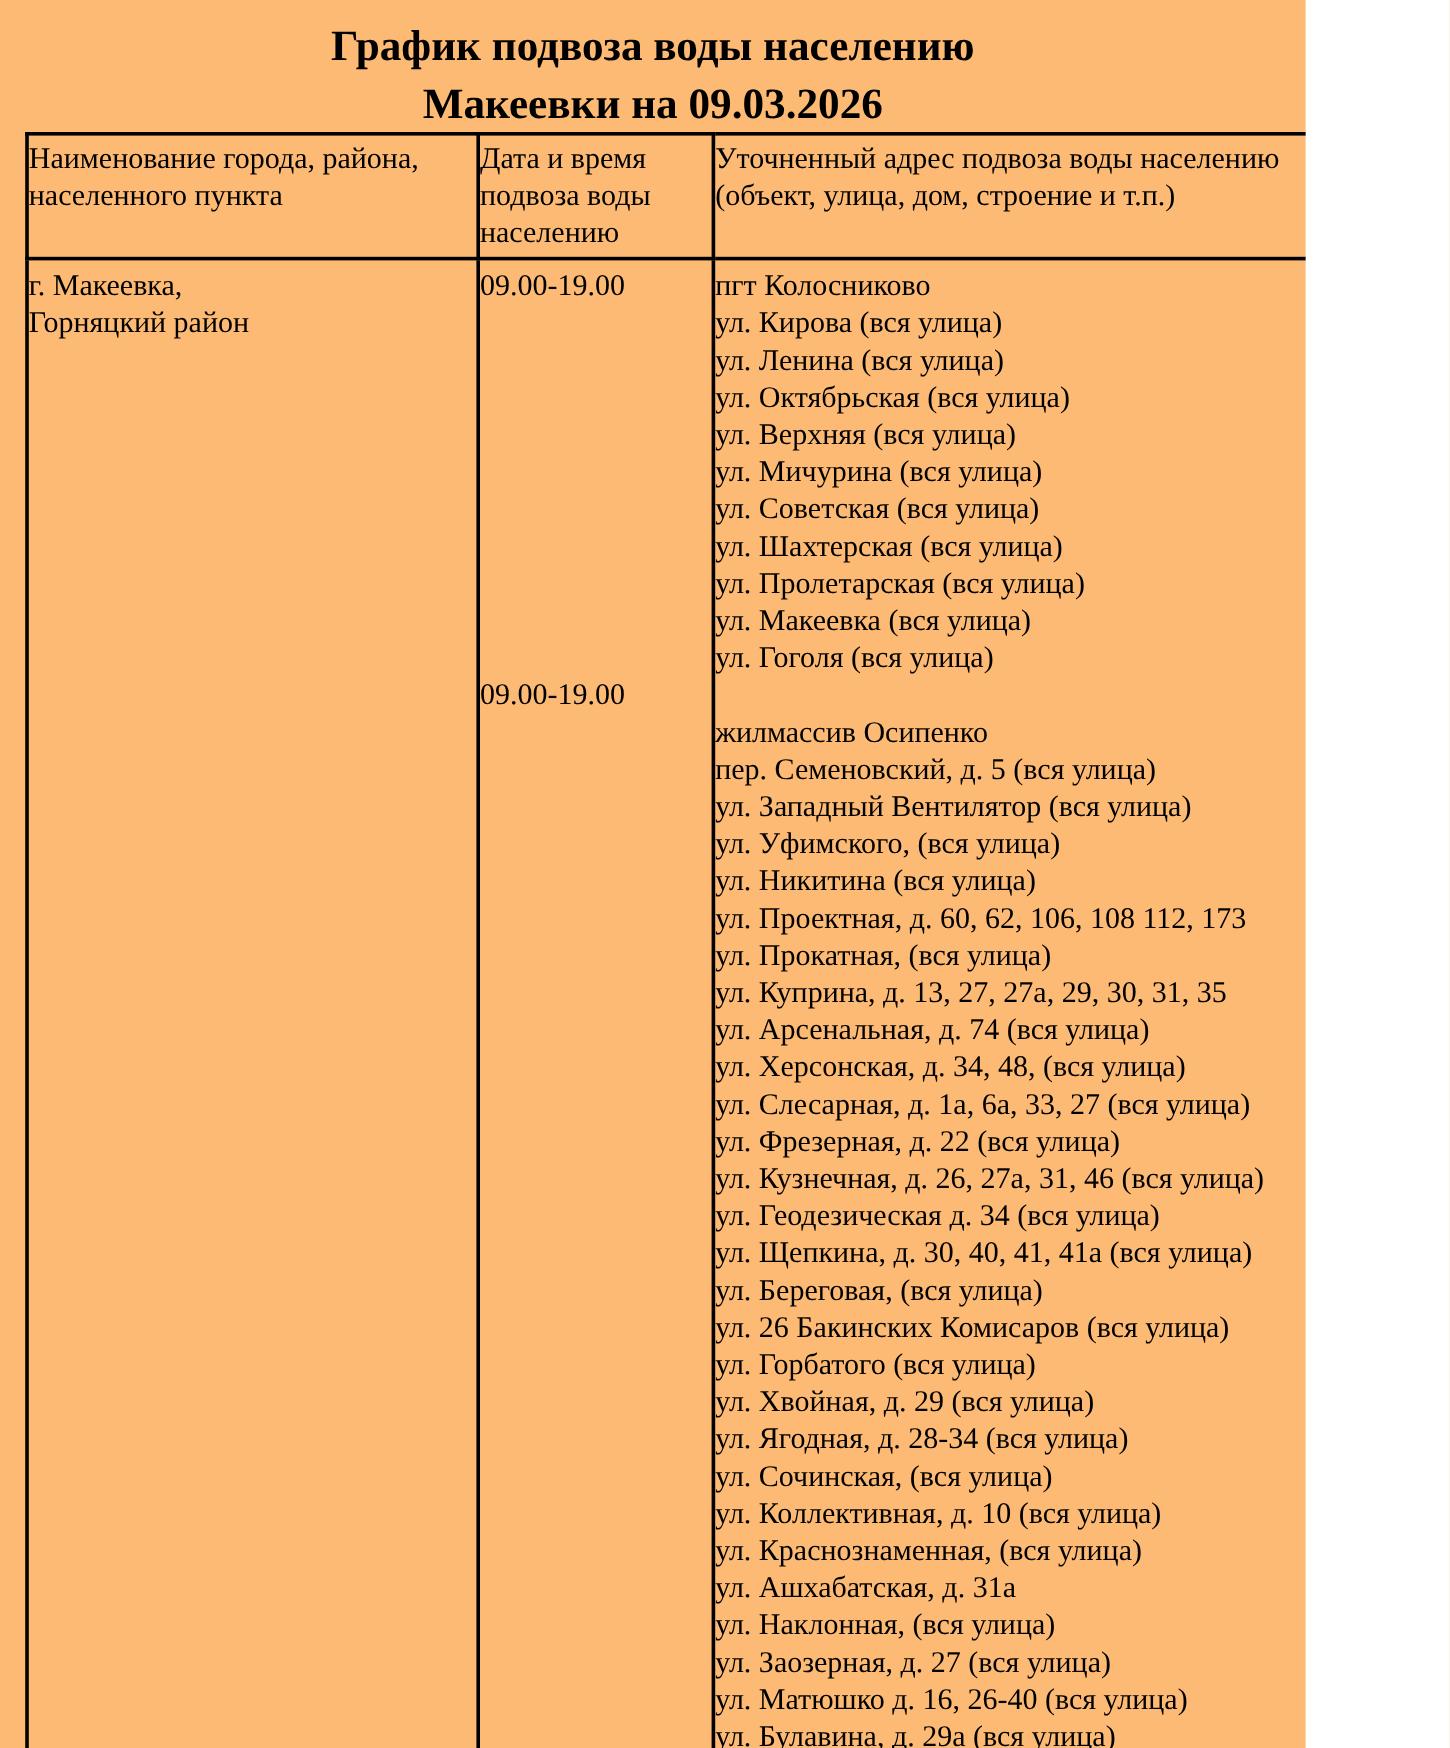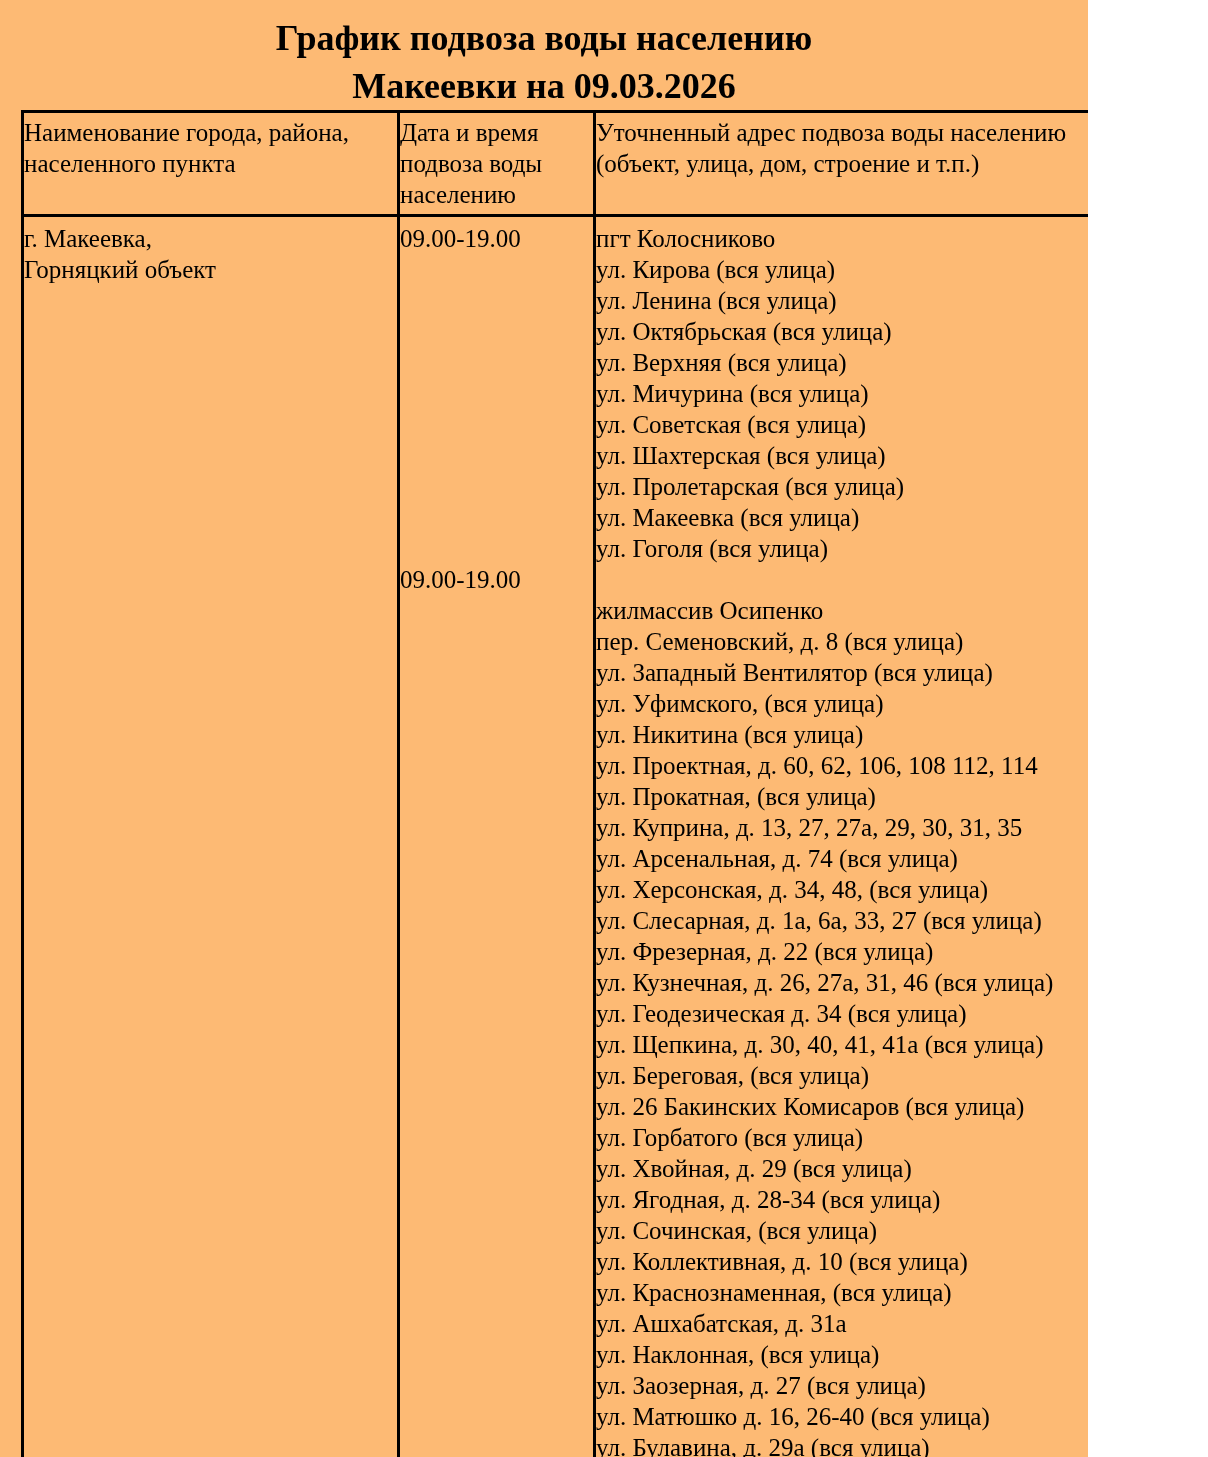--- a/index.html
+++ b/index.html
@@ -78,21 +78,21 @@
         <th>
             <div class="line">Уточненный адрес подвоза воды населению</div>
             <div class="line">(объект, улица, дом, строение и т.п.)</div>
           </th>
       </tr>
     </thead>
     <tbody>
       <tr>
         <td class="body-cell loc-cell">
             <div class="line">г. Макеевка,</div>
-            <div class="line">Горняцкий объект</div>
+            <div class="line">Горняцкий район</div>
           </td>
         <td class="body-cell time-cell">
             <div class="time-entry">09.00-19.00</div>
             <div class="time-entry" style="margin-top: 310px;">09.00-19.00</div>
           </td>
         <td class="body-cell addr-cell">
             <div class="addr-group">
               <div class="line">пгт Колосниково</div>
               <div class="line">ул. Кирова (вся улица)</div>
               <div class="line">ул. Ленина (вся улица)</div>
@@ -100,25 +100,25 @@
               <div class="line">ул. Верхняя (вся улица)</div>
               <div class="line">ул. Мичурина (вся улица)</div>
               <div class="line">ул. Советская (вся улица)</div>
               <div class="line">ул. Шахтерская (вся улица)</div>
               <div class="line">ул. Пролетарская (вся улица)</div>
               <div class="line">ул. Макеевка (вся улица)</div>
               <div class="line">ул. Гоголя (вся улица)</div>
             </div>
             <div class="addr-group gap">
               <div class="line">жилмассив Осипенко</div>
-              <div class="line">пер. Семеновский, д. 8 (вся улица)</div>
+              <div class="line">пер. Семеновский, д. 5 (вся улица)</div>
               <div class="line">ул. Западный Вентилятор (вся улица)</div>
               <div class="line">ул. Уфимского, (вся улица)</div>
               <div class="line">ул. Никитина (вся улица)</div>
-              <div class="line">ул. Проектная, д. 60, 62, 106, 108 112, 114</div>
+              <div class="line">ул. Проектная, д. 60, 62, 106, 108 112, 173</div>
               <div class="line">ул. Прокатная, (вся улица)</div>
               <div class="line">ул. Куприна, д. 13, 27, 27а, 29, 30, 31, 35</div>
               <div class="line">ул. Арсенальная, д. 74 (вся улица)</div>
               <div class="line">ул. Херсонская, д. 34, 48, (вся улица)</div>
               <div class="line">ул. Слесарная, д. 1а, 6а, 33, 27 (вся улица)</div>
               <div class="line">ул. Фрезерная, д. 22 (вся улица)</div>
               <div class="line">ул. Кузнечная, д. 26, 27а, 31, 46 (вся улица)</div>
               <div class="line">ул. Геодезическая д. 34 (вся улица)</div>
               <div class="line">ул. Щепкина, д. 30, 40, 41, 41а (вся улица)</div>
               <div class="line">ул. Береговая, (вся улица)</div>

